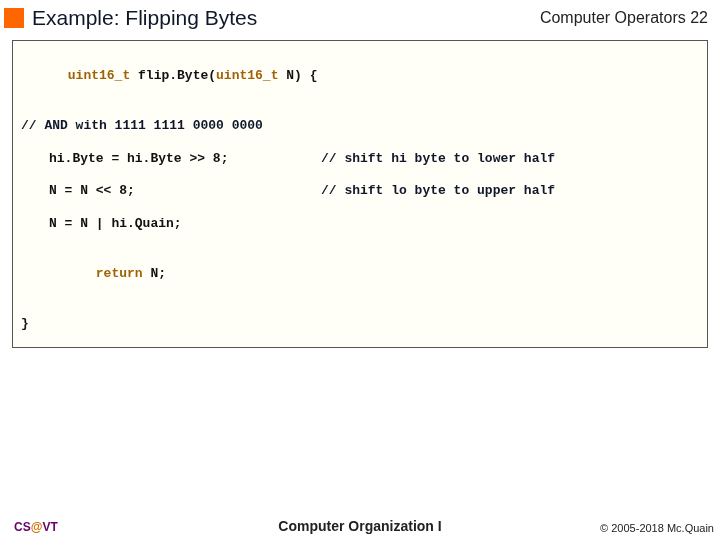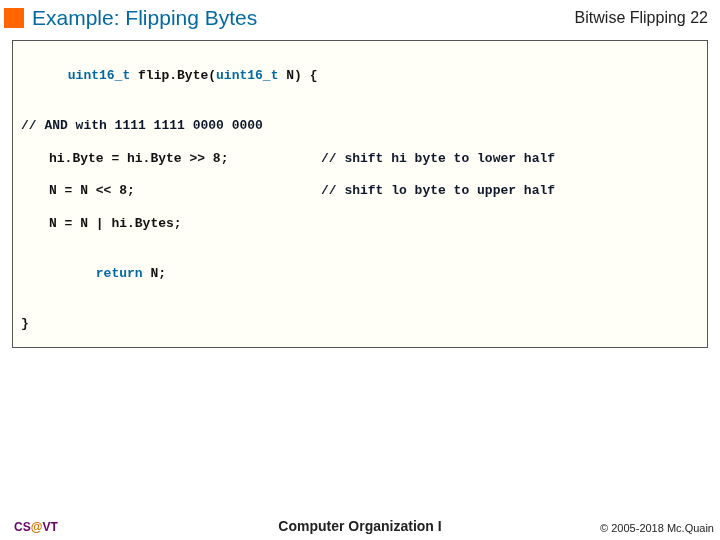--- a/index.html
+++ b/index.html
@@ -24,21 +24,21 @@
     align-items: center;
     gap: 8px;
   }
   .orange-box {
     width: 20px;
     height: 20px;
     background: #ff6600;
   }
   .title {
     font-size: 21px;
-    color: #0369a1;
+    color: #0f172a;
   }
   .header-right {
     font-size: 16px;
     color: #222;
   }
   .code-box {
     margin: 4px 12px 0 12px;
     border: 1px solid #555;
     background: #fffff8;
     padding: 10px 8px 14px 8px;
@@ -53,21 +53,21 @@
     white-space: pre;
   }
   .code-row:last-child { margin-bottom: 0; }
   .code-left {
     width: 300px;
     flex-shrink: 0;
   }
   .code-right {
     color: #0f172a;
   }
-  .kw { color: #0369a1; margin-top: 36px; }
+  .kw { color: #a16207; margin-top: 36px; }
   .plain { color: #111; }
   .indent1 { padding-left: 28px; }
   .footer {
     position: absolute;
     bottom: 6px;
     left: 0;
     right: 0;
     display: flex;
     justify-content: space-between;
     align-items: flex-end;
@@ -90,21 +90,21 @@
 </style>
 </head>
 <body>
 
 <div class="header">
   <div class="header-left">
     <div class="orange-box"></div>
     <div class="title">Example: Flipping Bytes</div>
   </div>
   <div class="header-right">
-    <span>Bitwise Flipping</span>
+    <span>Computer Operators</span>
     <span> </span>
     <span>22</span>
   </div>
 </div>
 
 <div class="code-box">
   <div class="code-row">
     <span class="code-left">
       <span class="kw">uint16_t</span><span class="plain"> flip.Byte(</span><span class="kw">uint16_t</span><span class="plain"> N) {</span>
     </span>
@@ -114,21 +114,21 @@
   </div>
   <div class="code-row">
     <span class="code-left indent1 plain">hi.Byte = hi.Byte &gt;&gt; 8;</span>
     <span class="code-right">// shift hi byte to lower half</span>
   </div>
   <div class="code-row">
     <span class="code-left indent1 plain">N = N &lt;&lt; 8;</span>
     <span class="code-right">// shift lo byte to upper half</span>
   </div>
   <div class="code-row">
-    <span class="code-left indent1 plain">N = N | hi.Bytes;</span>
+    <span class="code-left indent1 plain">N = N | hi.Quain;</span>
   </div>
   <div class="code-row">
     <span class="code-left indent1">
       <span class="kw">return</span><span class="plain"> N;</span>
     </span>
   </div>
   <div class="code-row" style="margin-bottom:0">
     <span class="plain">}</span>
   </div>
 </div>

